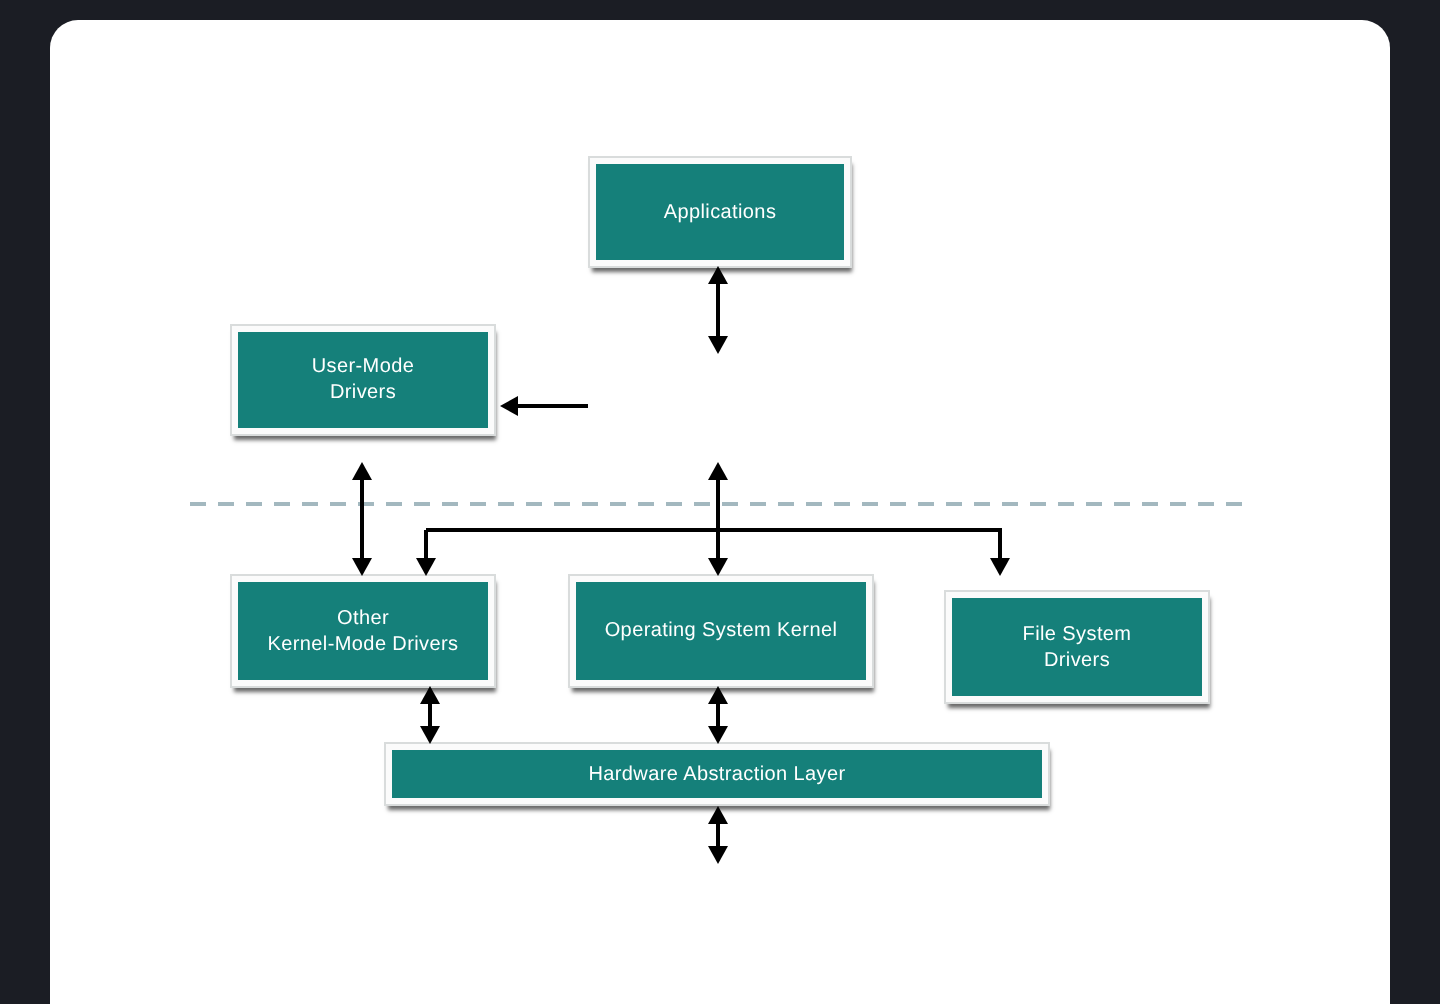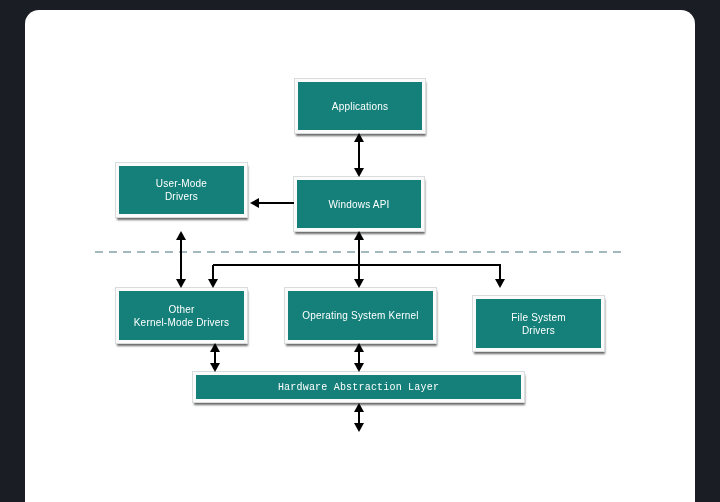--- a/index.html
+++ b/index.html
@@ -28,21 +28,21 @@
     color:var(--box-text,#ffffff);
     font-size:10px;line-height:1.3;white-space:pre-line;
     letter-spacing:.2px;
   }
   .b-applications{left:295px;top:79px;width:130px;height:54px;}
   .b-user-mode{left:116px;top:163px;width:131px;height:54px;}
   .b-windows-api{left:294px;top:177px;width:130px;height:54px;}
   .b-other-kernel{left:116px;top:288px;width:131px;height:55px;}
   .b-os-kernel{left:285px;top:288px;width:151px;height:55px;}
   .b-file-system{left:473px;top:296px;width:131px;height:55px;}
-  .b-hal{left:193px;top:372px;width:331px;height:30px;font-family:Liberation Mono, monospace;}
+  .b-hal{left:193px;top:372px;width:331px;height:30px;}
   .b-hardware{left:193px;top:432px;width:331px;height:30px;}
 
   .divider{
     position:absolute;left:95px;top:251px;width:528px;height:2px;
     background:repeating-linear-gradient(90deg,
       var(--divider,#a3b8bf) 0 8px, transparent 8px 14px);
   }
 
   .vline{position:absolute;width:2px;background:var(--arrow,#000);}
   .hline{position:absolute;height:2px;background:var(--arrow,#000);}
@@ -59,23 +59,20 @@
 
 <div class="stage">
   <div class="panel"></div>
 
   <div class="box b-applications">
     <span class="lbl">Applications</span>
   </div>
   <div class="box b-user-mode">
     <span class="lbl">User-Mode
 Drivers</span>
-  </div>
-  <div class="box b-windows-api">
-    <span class="lbl">Windows API</span>
   </div>
   <div class="box b-os-kernel">
     <span class="lbl">Operating System Kernel</span>
   </div>
   <div class="box b-other-kernel">
     <span class="lbl">Other
 Kernel-Mode Drivers</span>
   </div>
   <div class="box b-file-system">
     <span class="lbl">File System

